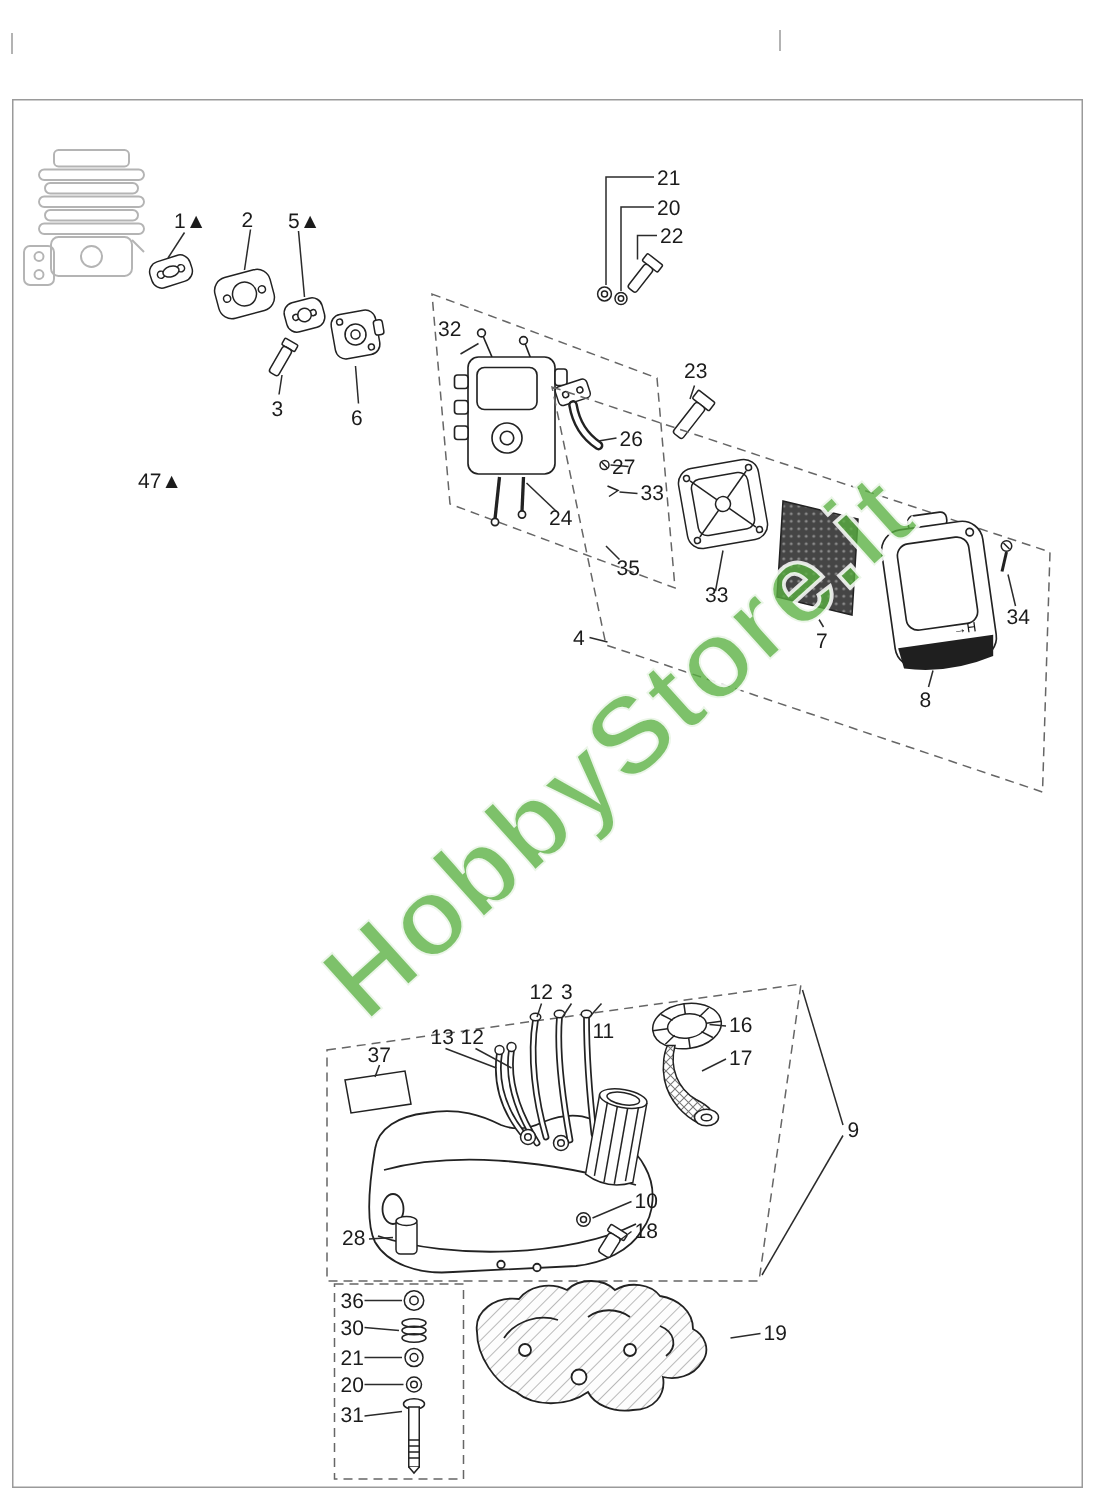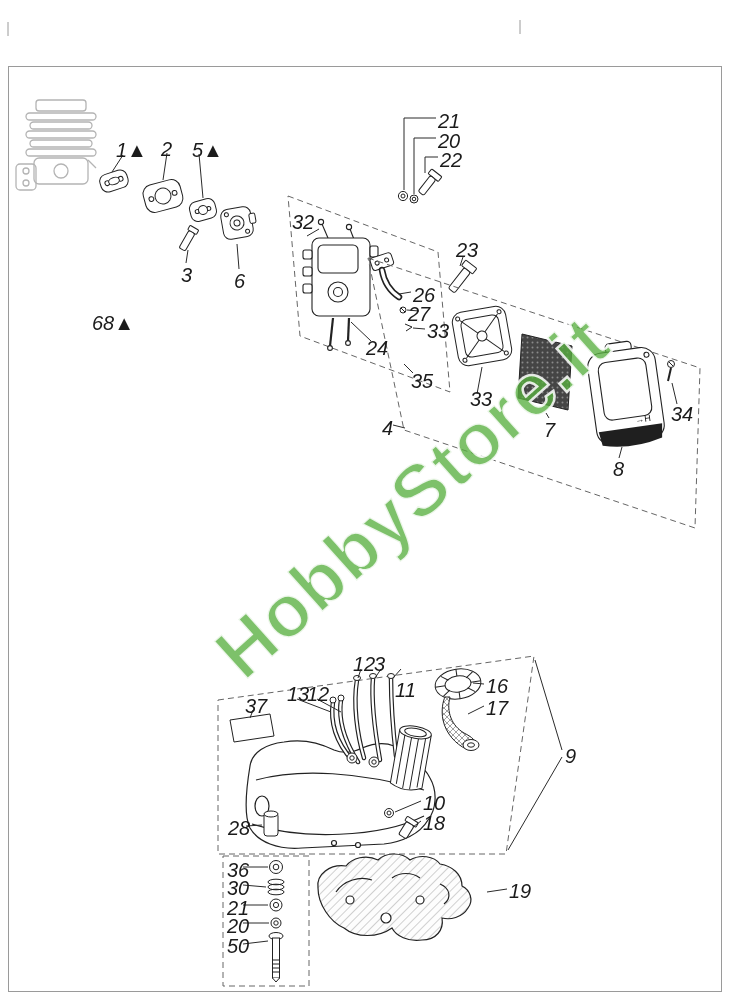--- a/index.html
+++ b/index.html
@@ -3,22 +3,22 @@
 <meta charset="utf-8">
 <style>
   * { margin:0; padding:0; box-sizing:border-box; }
   html,body { background:#ffffff; }
   .page {
     position:relative; width:730px; height:1000px; background:#fff;
     font-family:"Liberation Sans", sans-serif; overflow:hidden;
   }
   .art { position:absolute; left:0; top:0; width:730px; height:1000px; }
   .callout {
-    position:absolute; font-size:20px; color:#1b1b1b; line-height:1;
-    white-space:nowrap; z-index:3;font-style:italic;
+    position:absolute; font-size:14px; color:#1b1b1b; line-height:1;
+    white-space:nowrap; z-index:3;
   }
   .watermark {
     position:absolute; left:412px; top:497px; z-index:2;
     transform:translate(-50%,-50%) rotate(-42deg);
     font-size:74px; font-weight:bold; letter-spacing:1px; white-space:nowrap;
     color:rgba(88,176,64,0.78);
     -webkit-text-stroke:2.5px rgba(255,255,255,0.85);
   }
 </style>
 </head>
@@ -366,21 +366,21 @@
   <div class="watermark">HobbyStore.it</div>
 
   <div class="callout" style="left:438px;top:111px">21</div>
   <div class="callout" style="left:438px;top:131px">20</div>
   <div class="callout" style="left:440px;top:150px">22</div>
   <div class="callout" style="left:116px;top:140px">1▲</div>
   <div class="callout" style="left:161px;top:139px">2</div>
   <div class="callout" style="left:192px;top:140px">5▲</div>
   <div class="callout" style="left:181px;top:265px">3</div>
   <div class="callout" style="left:234px;top:271px">6</div>
-  <div class="callout" style="left:92px;top:313px">68▲</div>
+  <div class="callout" style="left:92px;top:313px">47▲</div>
   <div class="callout" style="left:292px;top:212px">32</div>
   <div class="callout" style="left:456px;top:240px">23</div>
   <div class="callout" style="left:413px;top:285px">26</div>
   <div class="callout" style="left:408px;top:304px">27</div>
   <div class="callout" style="left:427px;top:321px">33</div>
   <div class="callout" style="left:366px;top:338px">24</div>
   <div class="callout" style="left:411px;top:371px">35</div>
   <div class="callout" style="left:382px;top:418px">4</div>
   <div class="callout" style="left:470px;top:389px">33</div>
   <div class="callout" style="left:544px;top:420px">7</div>
@@ -395,16 +395,16 @@
   <div class="callout" style="left:486px;top:698px">17</div>
   <div class="callout" style="left:245px;top:696px">37</div>
   <div class="callout" style="left:565px;top:746px">9</div>
   <div class="callout" style="left:228px;top:818px">28</div>
   <div class="callout" style="left:423px;top:793px">10</div>
   <div class="callout" style="left:423px;top:813px">18</div>
   <div class="callout" style="left:227px;top:860px">36</div>
   <div class="callout" style="left:227px;top:878px">30</div>
   <div class="callout" style="left:227px;top:898px">21</div>
   <div class="callout" style="left:227px;top:916px">20</div>
-  <div class="callout" style="left:227px;top:936px">50</div>
+  <div class="callout" style="left:227px;top:936px">31</div>
   <div class="callout" style="left:509px;top:881px">19</div>
 
 </div>
 
 </body></html>

